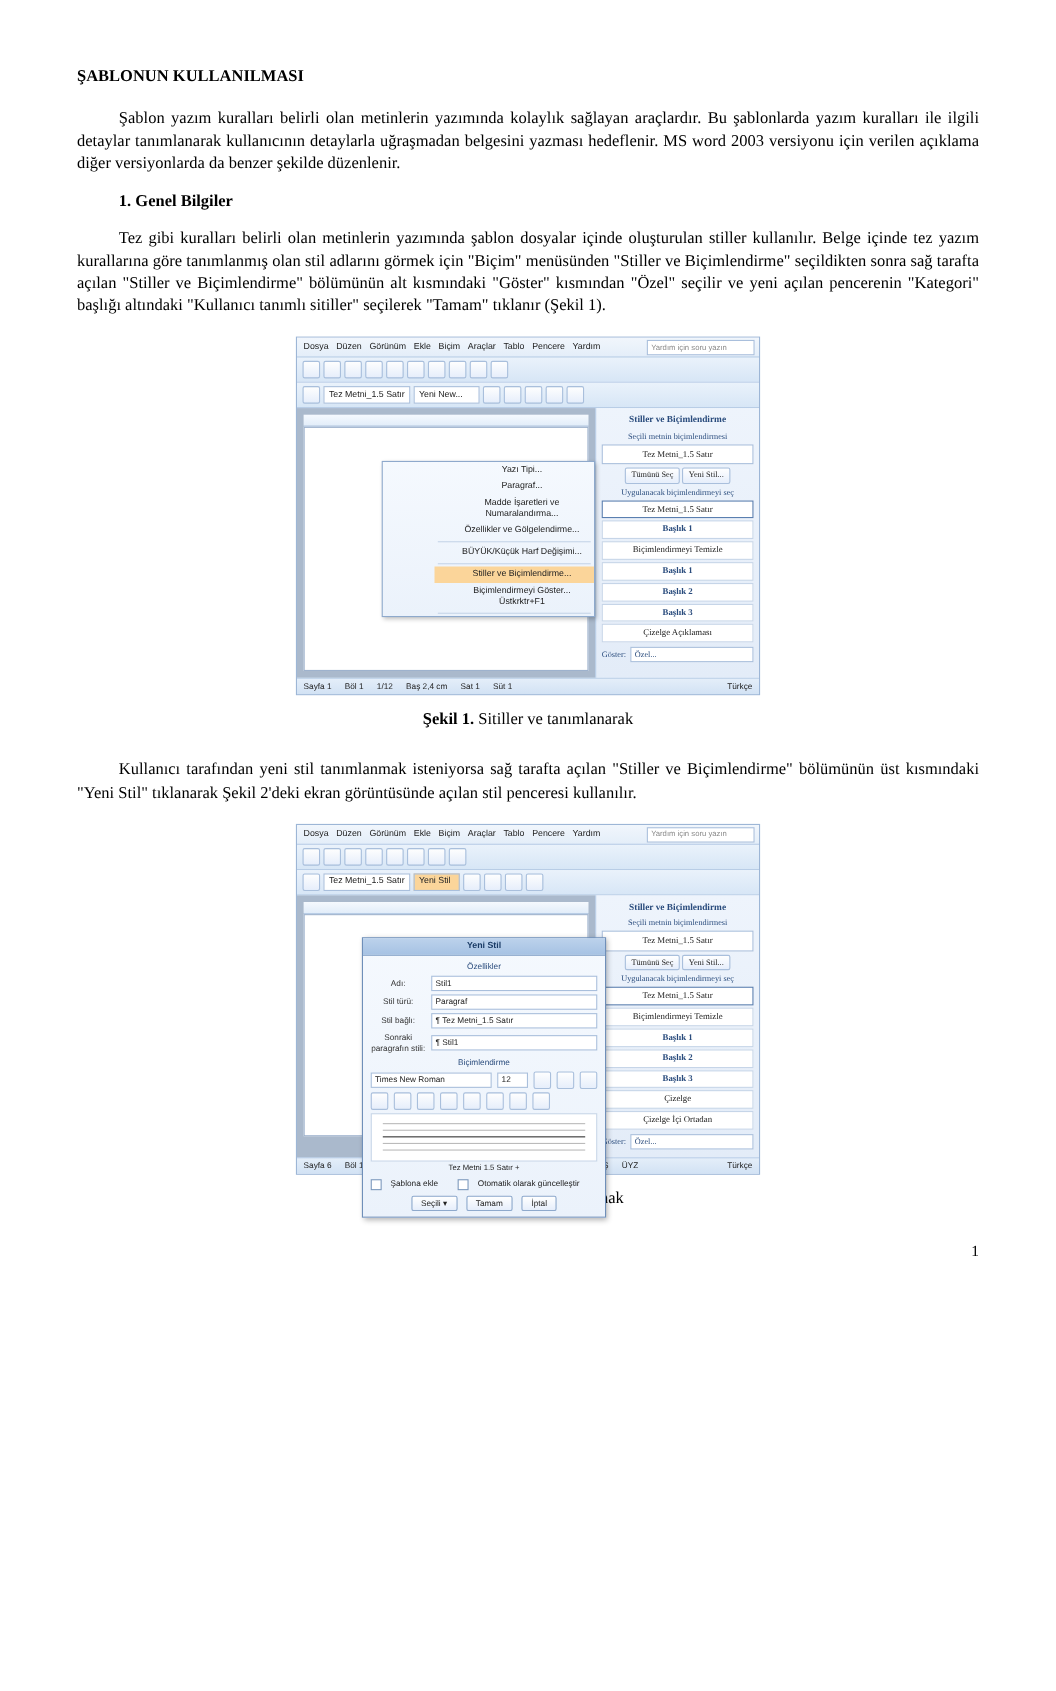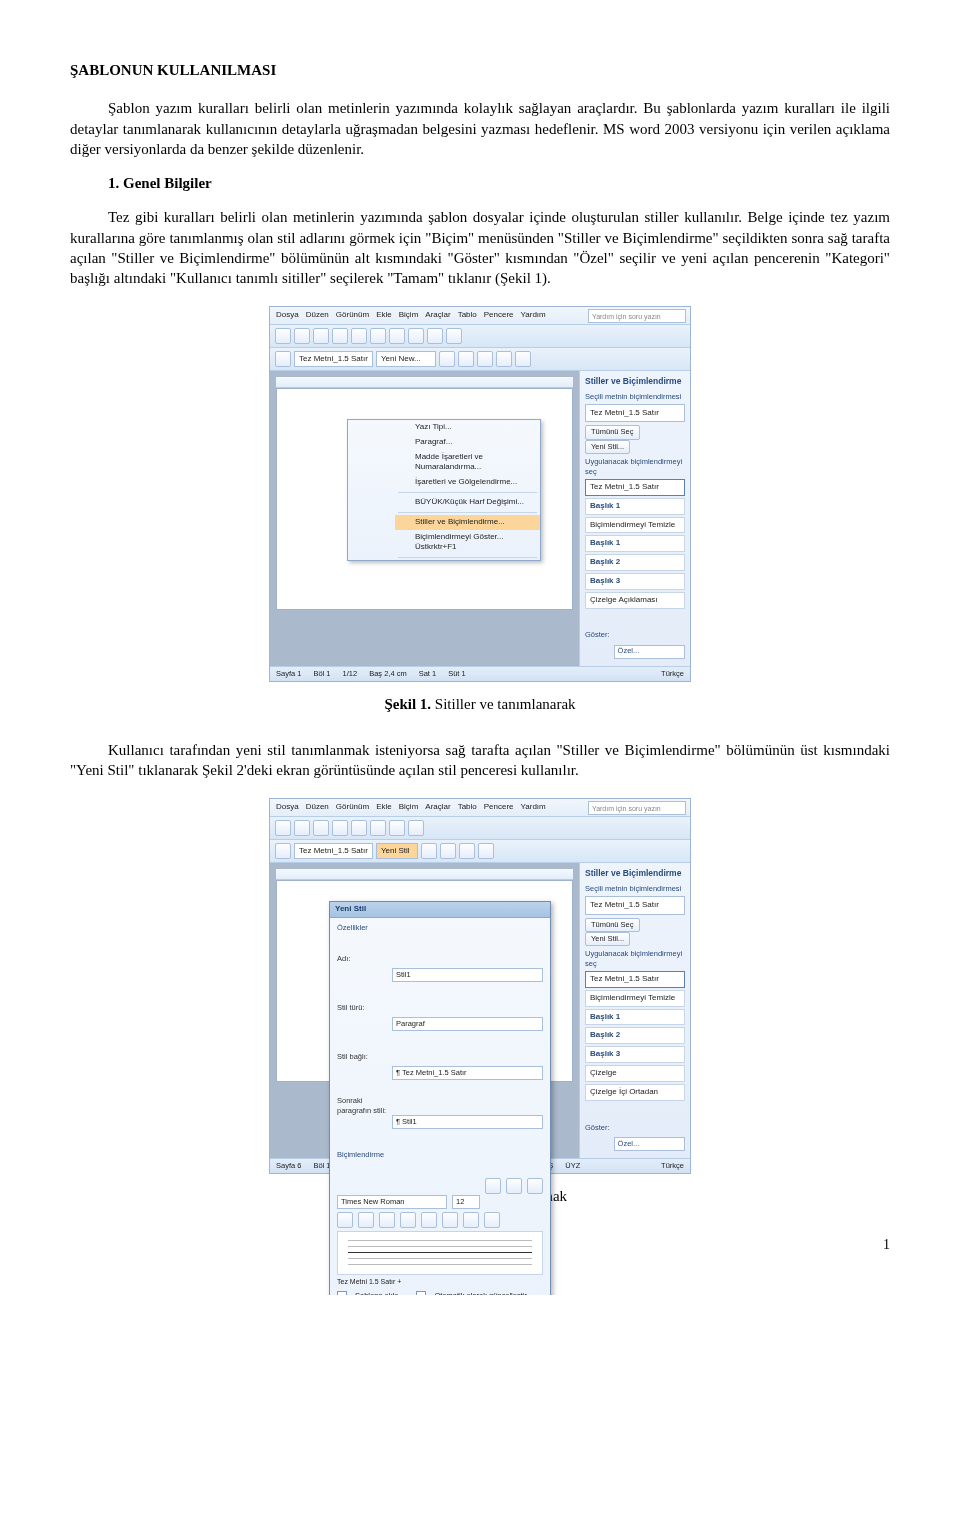--- a/index.html
+++ b/index.html
@@ -23,20 +23,21 @@
     text-indent: 38px;
   }
   .section-head {
     font-weight: bold;
     margin: 14px 0 14px 38px;
   }
   .figure {
     display: flex;
     justify-content: center;
     margin: 18px 0 10px 0;
+    text-align: center;
   }
   .msword {
     width: 420px;
     background: linear-gradient(#e9f1fb,#dbe8f7);
     border: 1px solid #9db6d6;
     font-family: Tahoma, Arial, sans-serif;
     font-size: 8px;
     color: #222;
   }
   .menubar {
@@ -63,22 +64,22 @@
     flex:1; background:#aab9cc; padding:6px;
   }
   .page {
     background:#fff; border:1px solid #9eb2cd; height:220px; position:relative;
   }
   .ruler {
     height:10px; background:linear-gradient(#f5f9fe,#e2edf9);
     border-bottom:1px solid #b8cde6;
   }
   .panel {
-    width:111px; background:linear-gradient(#eef4fc,#e3ecf8);
-    border-left:1px solid #b8cde6; padding:5px; box-sizing:border-box;
+    width:149px; background:linear-gradient(#eef4fc,#e3ecf8);
+    border-left:1px solid #b8cde6; padding:5px; box-sizing:border-box;font-family:Liberation Serif, serif;
   }
   .panel-title {
     font-weight:bold; font-size:8.5px; color:#2a4c7d; margin-bottom:4px;
   }
   .panel-box {
     background:#fff; border:1px solid #a9bfdc; padding:3px 4px; margin-bottom:3px;
   }
   .panel-item {
     background:#fff; border:1px solid #c6d5e8; padding:2px 4px; margin:2px 0; font-size:8px;
   }
@@ -115,21 +116,21 @@
     border:1px solid #6f8fb9; box-shadow:2px 2px 5px rgba(0,0,0,0.3);
   }
   .dlg-title {
     background:linear-gradient(#bcd2ec,#a6c2e3);
     color:#1a3b66; font-weight:bold; font-size:8px;
     padding:2px 5px; border-bottom:1px solid #8ea9cc;
   }
   .dlg-body { padding:5px 7px; font-size:7.5px; }
   .dlg-row { display:flex; align-items:center; gap:5px; margin:3px 0; }
   .dlg-lbl { width:50px; color:#333; }
-  .dlg-inp { flex:1; height:12px; background:#fff; border:1px solid #a9bfdc; display:flex; align-items:center; padding:0 3px;margin-top:32px; }
+  .dlg-inp { flex:1; height:12px; background:#fff; border:1px solid #a9bfdc; display:flex; align-items:center; padding:0 3px; }
   .dlg-preview {
     height:42px; background:#fff; border:1px solid #c6d5e8; margin:2px 0; position:relative;
   }
   .dlg-preview .ln { position:absolute; left:10px; right:10px; height:1px; background:#bbb; }
   .dlg-btns { display:flex; justify-content:center; gap:8px; margin-top:5px; }
   .dlg-btn {
     background:linear-gradient(#fff,#e6eefb); border:1px solid #8ea9cc;
     border-radius:2px; padding:1px 8px; font-size:7.5px;
   }
   .chk { width:8px; height:8px; border:1px solid #7b98bd; background:#fff; display:inline-block; margin-right:3px; }
@@ -190,21 +191,21 @@
       <div class="tbtn"></div>
     </div>
     <div class="rowflex">
       <div class="docarea">
         <div class="ruler"></div>
         <div class="page">
           <div class="ctxmenu">
             <div class="mi">Yazı Tipi...</div>
             <div class="mi">Paragraf...</div>
             <div class="mi">Madde İşaretleri ve Numaralandırma...</div>
-            <div class="mi">İşaretleri ve Gölgelendirme...</div>
+            <div class="mi">Özellikler ve Gölgelendirme...</div>
             <div class="sep"></div>
             <div class="mi">BÜYÜK/Küçük Harf Değişimi...</div>
             <div class="sep"></div>
             <div class="mi sel">Stiller ve Biçimlendirme...</div>
             <div class="mi">Biçimlendirmeyi Göster...    Üstkrktr+F1</div>
             <div class="sep"></div>
           </div>
         </div>
       </div>
       <div class="panel">
@@ -298,21 +299,21 @@
                   <span class="dlg-inp">Paragraf</span>
                 </div>
               <div class="dlg-row">
                   <span class="dlg-lbl">Stil bağlı:</span>
                   <span class="dlg-inp">¶ Tez Metni_1.5 Satır</span>
                 </div>
               <div class="dlg-row">
                   <span class="dlg-lbl">Sonraki paragrafın stili:</span>
                   <span class="dlg-inp">¶ Stil1</span>
                 </div>
-              <div style="color:#2a4c7d;margin-top:21px;">Biçimlendirme</div>
+              <div style="color:#2a4c7d;margin-top:3px;">Biçimlendirme</div>
               <div class="dlg-row">
                 <span class="dlg-inp" style="flex:2;">Times New Roman</span>
                 <span class="dlg-inp" style="width:20px;flex:none;">12</span>
                 <div class="tbtn"></div>
                 <div class="tbtn"></div>
                 <div class="tbtn"></div>
               </div>
               <div class="dlg-row">
                 <div class="tbtn"></div>
                 <div class="tbtn"></div>

